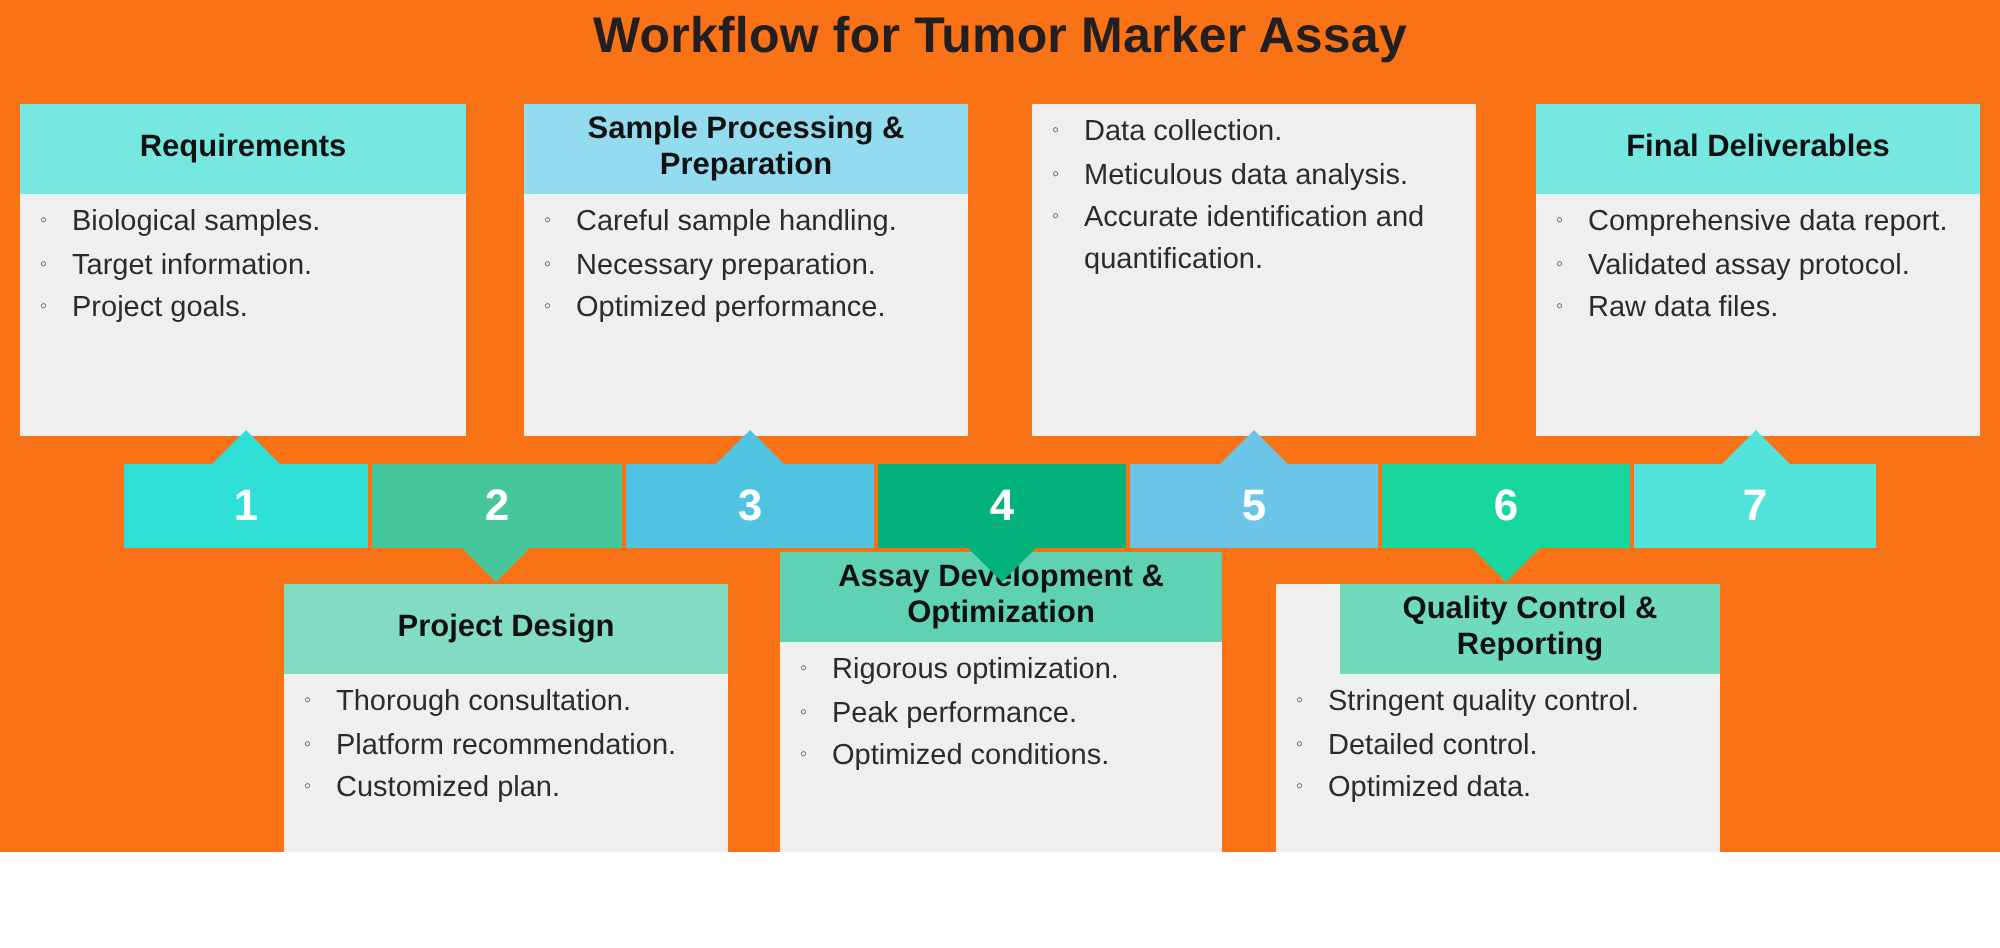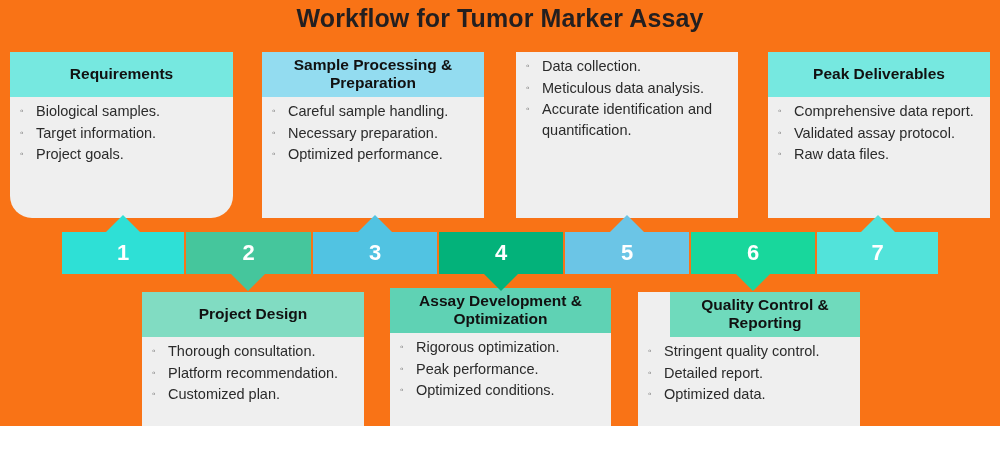--- a/index.html
+++ b/index.html
@@ -118,21 +118,21 @@
     bottom: -17px;
   }
 </style>
 </head>
 <body>
 
 <div id="canvas">
 
   <div class="title">Workflow for Tumor Marker Assay</div>
 
-  <div class="card" style="left:10px; top:52px; width:223px; height:166px;border-radius:22px;">
+  <div class="card" style="left:10px; top:52px; width:223px; height:166px;">
     <div class="card-header" style="background:#76e8e0; height:45px; display:flex; align-items:center; justify-content:center;">Requirements</div>
     <div class="card-body">
       <div class="bullet-row">
         <span class="bullet-mark">◦</span>
         <span class="bullet-text">Biological samples.</span>
       </div>
       <div class="bullet-row">
         <span class="bullet-mark">◦</span>
         <span class="bullet-text">Target information.</span>
       </div>
@@ -172,21 +172,21 @@
         <span class="bullet-text">Meticulous data analysis.</span>
       </div>
       <div class="bullet-row">
         <span class="bullet-mark">◦</span>
         <span class="bullet-text">Accurate identification and quantification.</span>
       </div>
     </div>
   </div>
 
   <div class="card" style="left:768px; top:52px; width:222px; height:166px;">
-    <div class="card-header" style="background:#76e8e0; height:45px; display:flex; align-items:center; justify-content:center;">Peak Deliverables</div>
+    <div class="card-header" style="background:#76e8e0; height:45px; display:flex; align-items:center; justify-content:center;">Final Deliverables</div>
     <div class="card-body">
       <div class="bullet-row">
         <span class="bullet-mark">◦</span>
         <span class="bullet-text">Comprehensive data report.</span>
       </div>
       <div class="bullet-row">
         <span class="bullet-mark">◦</span>
         <span class="bullet-text">Validated assay protocol.</span>
       </div>
       <div class="bullet-row">
@@ -246,21 +246,21 @@
         <span class="bullet-mark">◦</span>
         <span class="bullet-text">Platform recommendation.</span>
       </div>
       <div class="bullet-row">
         <span class="bullet-mark">◦</span>
         <span class="bullet-text">Customized plan.</span>
       </div>
     </div>
   </div>
 
-  <div class="card" style="left:390px; top:288px; width:221px; height:166px;">
+  <div class="card" style="left:390px; top:276px; width:221px; height:166px;">
     <div class="card-header" style="background:#5fd2b4; height:45px; display:flex; align-items:center; justify-content:center;">Assay Development &amp; Optimization</div>
     <div class="card-body">
       <div class="bullet-row">
         <span class="bullet-mark">◦</span>
         <span class="bullet-text">Rigorous optimization.</span>
       </div>
       <div class="bullet-row">
         <span class="bullet-mark">◦</span>
         <span class="bullet-text">Peak performance.</span>
       </div>
@@ -273,21 +273,21 @@
 
   <div class="card" style="left:638px; top:292px; width:222px; height:166px;">
     <div class="card-header" style="background:#6fdabc; height:45px; display:flex; align-items:center; justify-content:center;margin-left:32px;">Quality Control &amp; Reporting</div>
     <div class="card-body">
       <div class="bullet-row">
         <span class="bullet-mark">◦</span>
         <span class="bullet-text">Stringent quality control.</span>
       </div>
       <div class="bullet-row">
         <span class="bullet-mark">◦</span>
-        <span class="bullet-text">Detailed report.</span>
+        <span class="bullet-text">Detailed control.</span>
       </div>
       <div class="bullet-row">
         <span class="bullet-mark">◦</span>
         <span class="bullet-text">Optimized data.</span>
       </div>
     </div>
   </div>
 
 </div>
 

